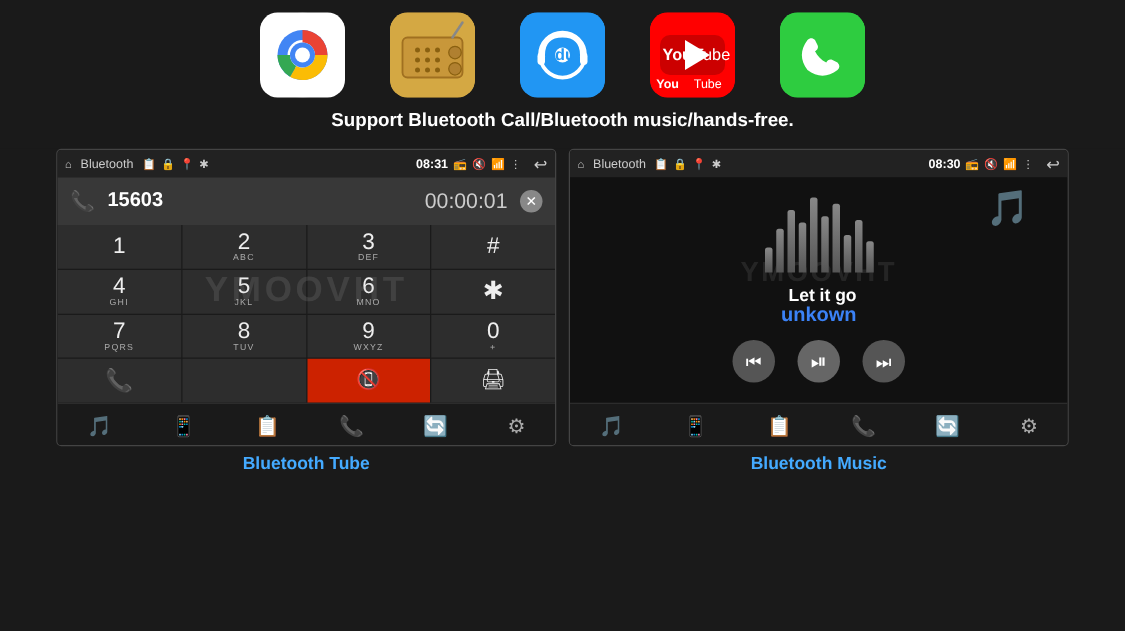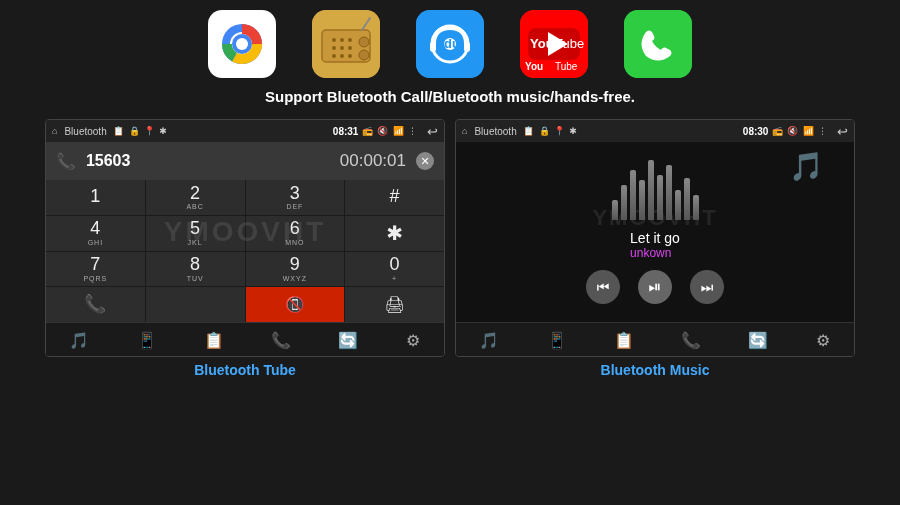--- a/index.html
+++ b/index.html
@@ -231,27 +231,28 @@
       border-radius: 2px 2px 0 0;
     }
     .music-note-icon {
       position: absolute;
       top: 8px;
       right: 30px;
       font-size: 28px;
       color: #555;
     }
     .track-info {
-      text-align: left;
+      text-align: right;
       color: #ccc;
       font-size: 13px;
       margin: 4px 0;
+      font-weight: bold;
     }
     .track-info .track-name { color: #fff; font-size: 14px; }
-    .track-info .artist { color: #d946ef; font-size: 12px; }
+    .track-info .artist { color: #3b82f6; font-size: 16px; }
     .music-controls {
       display: flex;
       gap: 18px;
       align-items: center;
       margin-top: 6px;
     }
     .ctrl-btn {
       width: 34px;
       height: 34px;
       border-radius: 50%;

